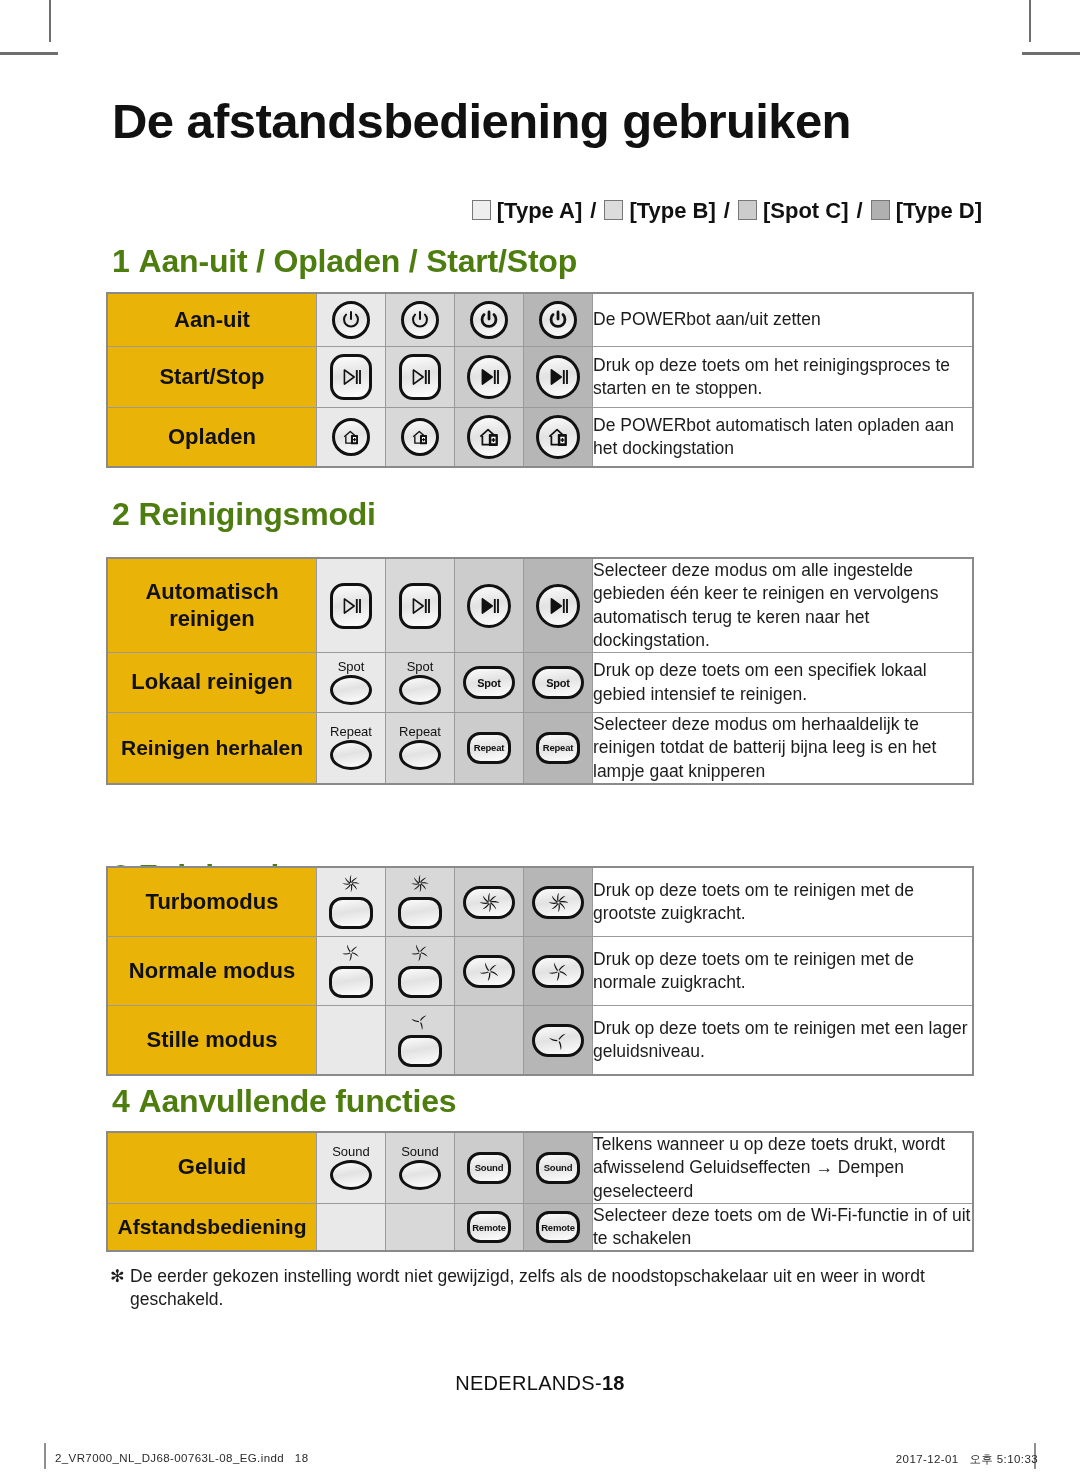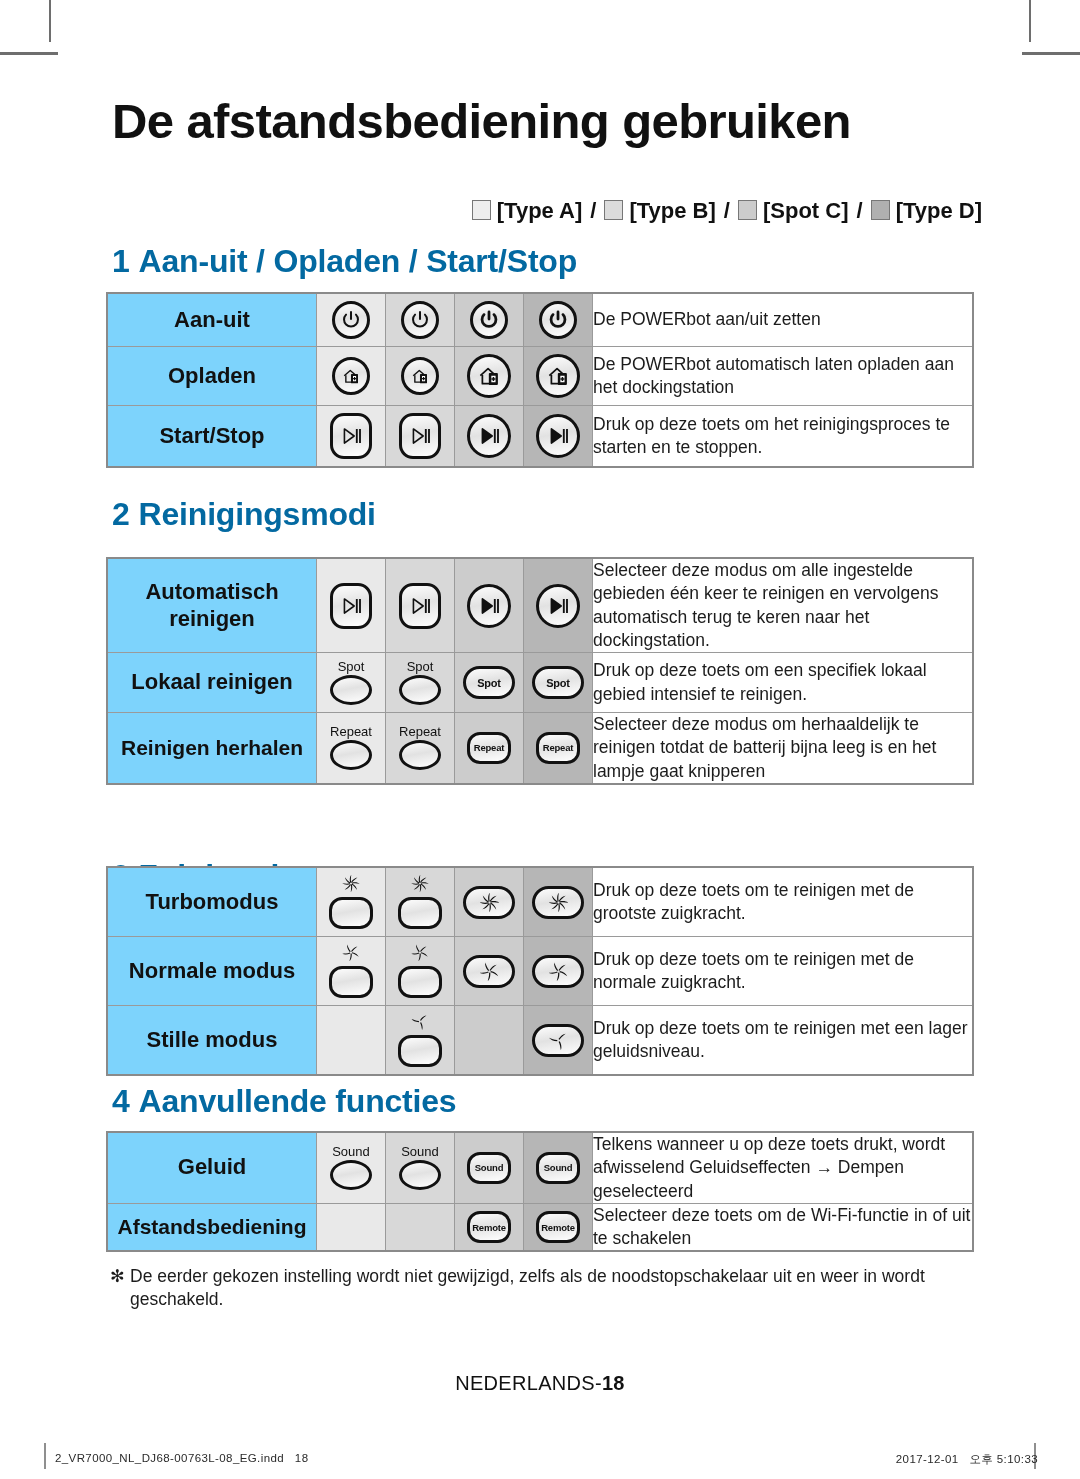--- a/index.html
+++ b/index.html
@@ -32,42 +32,42 @@
     display:flex;gap:0px;white-space:nowrap;
   }
   .legend .sw{
     display:inline-block;width:17px;height:18px;
     border:1px solid #777;margin-right:6px;vertical-align:-2px;
   }
   .legend .sep{margin:0 8px;}
 
   .sec-head{
     position:absolute;left:112px;
-    font-size:32px;font-weight:bold;color:#0369a1;
+    font-size:32px;font-weight:bold;color:#4d7c0f;
     letter-spacing:-0.2px;white-space:nowrap;
   }
   .sec-head .num{margin-right:9px;font-weight:bold;}
 
   
   table.btbl{
     position:absolute;
     border-collapse:collapse;
     table-layout:fixed;
     width:868px;
     border:2px solid #8a8a8a;
     background:#fff;
   }
   table.btbl td{
     border:1px solid #9a9a9a;
     padding:0;
     vertical-align:middle;
   }
   td.lbl{
     width:208px;
-    background:#7dd3fc;
+    background:#eab308;
     text-align:center;
     font-size:22px;font-weight:bold;color:#111;
     line-height:1.22;
     padding:6px 4px;
   }
   td.lbl.small{font-size:21px;}
   td.ca,td.cb,td.cc,td.cd{
     width:68px;text-align:right;
   }
   td.ca{background:#e9e9e9;}
@@ -191,20 +191,64 @@
           <svg width="22" height="22" viewBox="0 0 24 24" fill="none" stroke="#111" stroke-width="3" stroke-linecap="round">
                   <path d="M12 3.2 V11"></path>
                   <path d="M6.6 6.1 A7.6 7.6 0 1 0 17.4 6.1"></path>
                 </svg>
         </div>
             </div>
       </td>
       <td class="desc">De POWERbot aan/uit zetten</td>
     </tr>
     <tr>
+      <td class="lbl">Start/Stop</td>
+      <td class="ca">
+        <div class="cellwrap">
+              <div class="btn sq-tall">
+          <svg width="23" height="20" viewBox="0 0 26 22" fill="none" stroke="#111" stroke-width="1.8" stroke-linejoin="round">
+                  <path d="M5 3 L16 11 L5 19 Z"></path>
+                  <path d="M19 3.2 V18.8 M22.6 3.2 V18.8" stroke-width="2.1"></path>
+                </svg>
+        </div>
+            </div>
+      </td>
+      <td class="cb">
+        <div class="cellwrap">
+              <div class="btn sq-tall">
+          <svg width="23" height="20" viewBox="0 0 26 22" fill="none" stroke="#111" stroke-width="1.8" stroke-linejoin="round">
+                  <path d="M5 3 L16 11 L5 19 Z"></path>
+                  <path d="M19 3.2 V18.8 M22.6 3.2 V18.8" stroke-width="2.1"></path>
+                </svg>
+        </div>
+            </div>
+      </td>
+      <td class="cc">
+        <div class="cellwrap">
+              <div class="btn circ-lg">
+          <svg width="23" height="20" viewBox="0 0 26 22" fill="none" stroke="#111" stroke-width="1.9" stroke-linejoin="round">
+                  <path d="M5 3 L16 11 L5 19 Z" fill="#111"></path>
+                  <path d="M19 3.2 V18.8 M22.6 3.2 V18.8" stroke-width="2.1"></path>
+                </svg>
+        </div>
+            </div>
+      </td>
+      <td class="cd">
+        <div class="cellwrap">
+              <div class="btn circ-lg">
+          <svg width="23" height="20" viewBox="0 0 26 22" fill="none" stroke="#111" stroke-width="1.9" stroke-linejoin="round">
+                  <path d="M5 3 L16 11 L5 19 Z" fill="#111"></path>
+                  <path d="M19 3.2 V18.8 M22.6 3.2 V18.8" stroke-width="2.1"></path>
+                </svg>
+        </div>
+            </div>
+      </td>
+      <td class="desc">Druk op deze toets om het reinigingsproces te starten en te stoppen.</td>
+    </tr>
+    <tr>
       <td class="lbl">Opladen</td>
       <td class="ca">
         <div class="cellwrap">
               <div class="btn circ">
           <svg width="21" height="21" viewBox="0 0 26 26" fill="none" stroke="#111" stroke-width="1.7" stroke-linejoin="round">
                   <path d="M4 12 L11.5 5.5 L19 12"></path>
                   <path d="M6 11.5 V20 H17 V11.5"></path>
                   <rect x="13.2" y="10.6" width="7" height="10" fill="#fff"></rect>
                   <rect x="14" y="11.6" width="5.6" height="8"></rect>
                   <path d="M16.8 13.6 v4 M14.9 15.6 h3.8" stroke-width="1.5"></path>
@@ -245,64 +289,20 @@
                   <path d="M3.5 12 L11.5 4.8 L19.5 12"></path>
                   <path d="M5.6 11.5 V20.5 H17.4 V11.5"></path>
                   <rect x="13.2" y="10.3" width="7.6" height="10.6" fill="#fff"></rect>
                   <rect x="14" y="11.3" width="6.2" height="8.6"></rect>
                   <path d="M17.1 13.5 v4.2 M15 15.6 h4.2" stroke-width="1.6"></path>
                 </svg>
         </div>
             </div>
       </td>
       <td class="desc">De POWERbot automatisch laten opladen aan het dockingstation</td>
-    </tr>
-    <tr>
-      <td class="lbl">Start/Stop</td>
-      <td class="ca">
-        <div class="cellwrap">
-              <div class="btn sq-tall">
-          <svg width="23" height="20" viewBox="0 0 26 22" fill="none" stroke="#111" stroke-width="1.8" stroke-linejoin="round">
-                  <path d="M5 3 L16 11 L5 19 Z"></path>
-                  <path d="M19 3.2 V18.8 M22.6 3.2 V18.8" stroke-width="2.1"></path>
-                </svg>
-        </div>
-            </div>
-      </td>
-      <td class="cb">
-        <div class="cellwrap">
-              <div class="btn sq-tall">
-          <svg width="23" height="20" viewBox="0 0 26 22" fill="none" stroke="#111" stroke-width="1.8" stroke-linejoin="round">
-                  <path d="M5 3 L16 11 L5 19 Z"></path>
-                  <path d="M19 3.2 V18.8 M22.6 3.2 V18.8" stroke-width="2.1"></path>
-                </svg>
-        </div>
-            </div>
-      </td>
-      <td class="cc">
-        <div class="cellwrap">
-              <div class="btn circ-lg">
-          <svg width="23" height="20" viewBox="0 0 26 22" fill="none" stroke="#111" stroke-width="1.9" stroke-linejoin="round">
-                  <path d="M5 3 L16 11 L5 19 Z" fill="#111"></path>
-                  <path d="M19 3.2 V18.8 M22.6 3.2 V18.8" stroke-width="2.1"></path>
-                </svg>
-        </div>
-            </div>
-      </td>
-      <td class="cd">
-        <div class="cellwrap">
-              <div class="btn circ-lg">
-          <svg width="23" height="20" viewBox="0 0 26 22" fill="none" stroke="#111" stroke-width="1.9" stroke-linejoin="round">
-                  <path d="M5 3 L16 11 L5 19 Z" fill="#111"></path>
-                  <path d="M19 3.2 V18.8 M22.6 3.2 V18.8" stroke-width="2.1"></path>
-                </svg>
-        </div>
-            </div>
-      </td>
-      <td class="desc">Druk op deze toets om het reinigingsproces te starten en te stoppen.</td>
     </tr>
   </tbody>
     </table>
 
   <div class="sec-head" style="top:496px;">
     <span class="num">2</span><span>Reinigingsmodi</span>
   </div>
 
   <table class="btbl" style="left:106px;top:557px;">
     <tbody>

